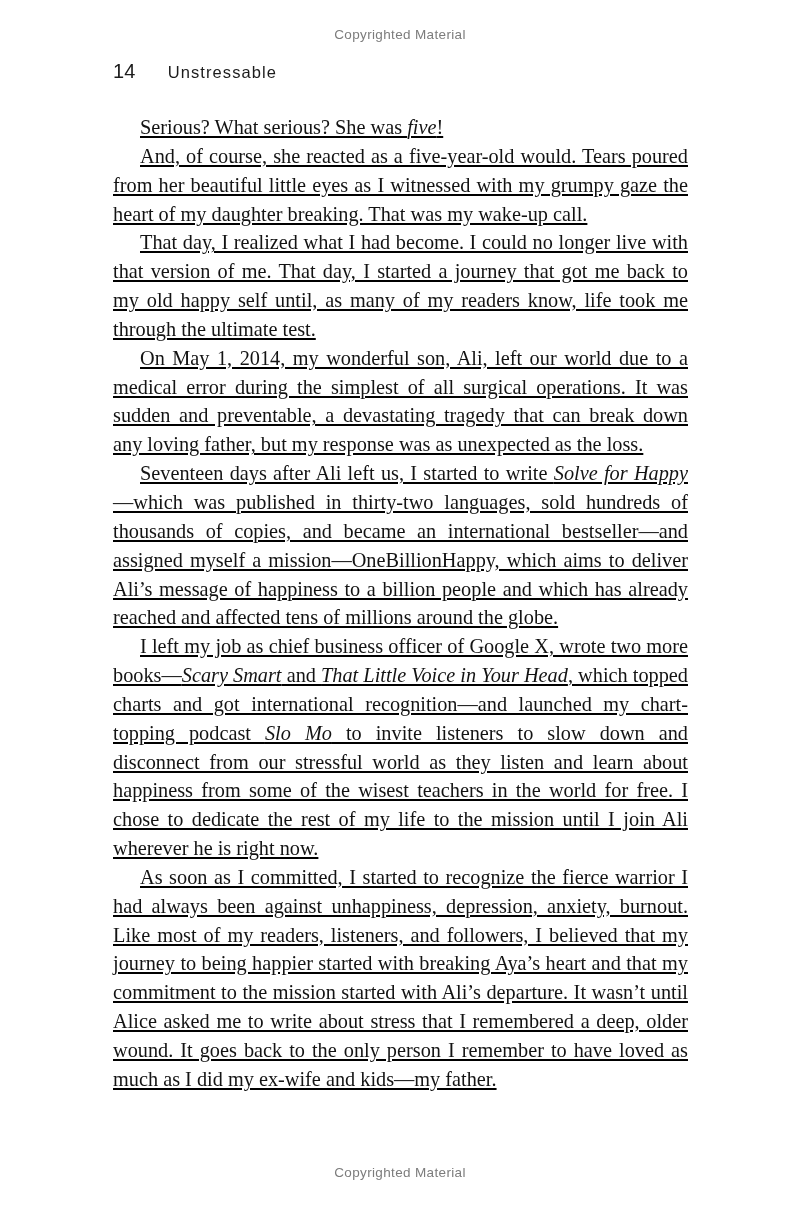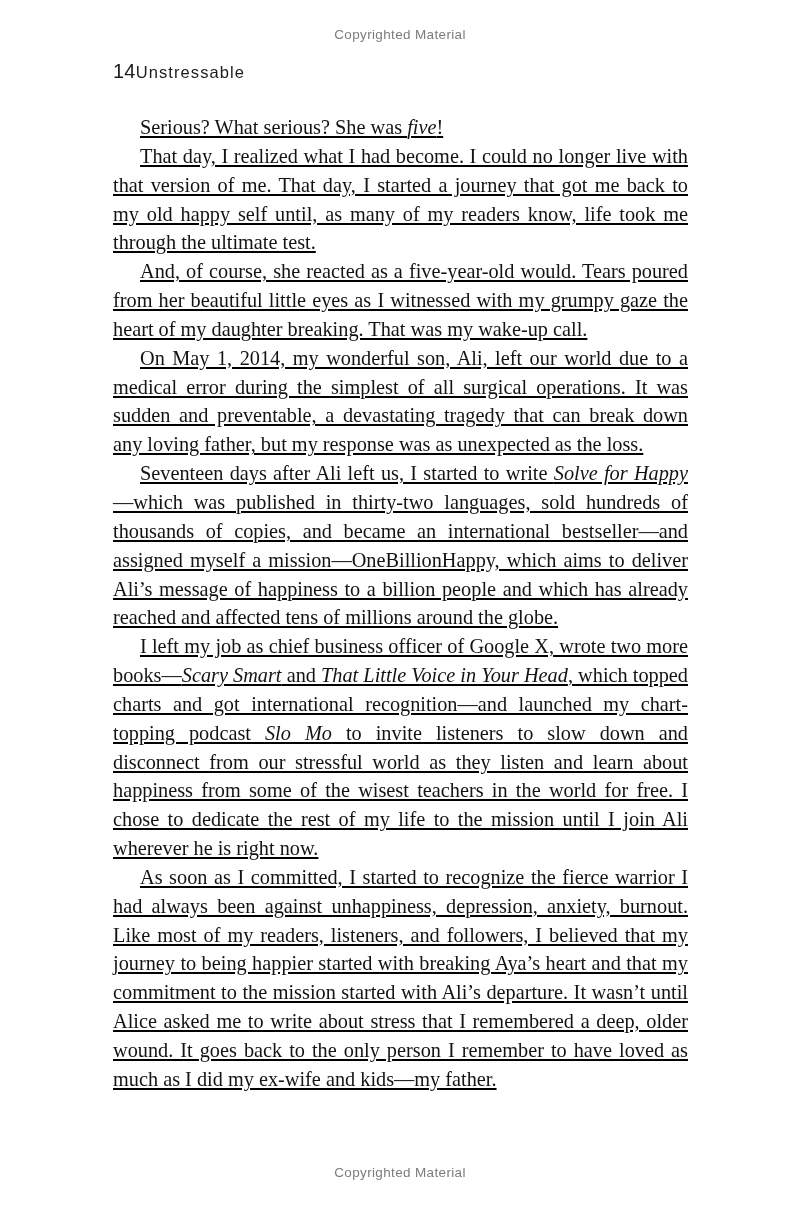--- a/index.html
+++ b/index.html
@@ -37,21 +37,21 @@
     font-size: 16.5px;
     color: #1c1c1c;
     letter-spacing: 0.6px;
     white-space: nowrap;
   }
   .running-head .folio {
     font-size: 20px;
     letter-spacing: 0.2px;
   }
   .running-head .rh-title {
-    margin-left: 0;
+    margin-left: 32px;
     letter-spacing: 1.1px;
   }
 
   .textblock {
     position: absolute;
     left: 113px;
     top: 113px;
     width: 575px;
     text-decoration: underline;
   }
@@ -76,22 +76,22 @@
 <div class="page">
 
   <div class="watermark watermark-top">Copyrighted Material</div>
 
   <div class="running-head">
     <span class="folio">14</span><span class="rh-title">Unstressable</span>
   </div>
 
   <div class="textblock">
       <p><span>Serious? What serious? She was </span><i>five</i><span>!</span></p>
+      <p><span>And, of course, she reacted as a five-year-old would. Tears poured from her beautiful little eyes as I witnessed with my grumpy gaze the heart of my daughter breaking. That was my wake-up call.</span></p>
       <p><span>That day, I realized what I had become. I could no longer live with that version of me. That day, I started a journey that got me back to my old happy self until, as many of my readers know, life took me through the ultimate test.</span></p>
-      <p><span>And, of course, she reacted as a five-year-old would. Tears poured from her beautiful little eyes as I witnessed with my grumpy gaze the heart of my daughter breaking. That was my wake-up call.</span></p>
       <p><span>On May 1, 2014, my wonderful son, Ali, left our world due to a medical error during the simplest of all surgical operations. It was sudden and preventable, a devastating tragedy that can break down any loving father, but my response was as unexpected as the loss.</span></p>
       <p><span>Seventeen days after Ali left us, I started to write </span><i>Solve for Happy</i><span>—which was published in thirty-two languages, sold hundreds of thousands of copies, and became an international bestseller—and assigned myself a mission—OneBillionHappy, which aims to deliver Ali’s message of happiness to a billion people and which has already reached and affected tens of millions around the globe.</span></p>
       <p><span>I left my job as chief business officer of Google X, wrote two more books—</span><i>Scary Smart</i><span> and </span><i>That Little Voice in Your Head</i><span>, which topped charts and got international recognition—and launched my chart-topping podcast </span><i>Slo Mo</i><span> to invite listeners to slow down and disconnect from our stressful world as they listen and learn about happiness from some of the wisest teachers in the world for free. I chose to dedicate the rest of my life to the mission until I join Ali wherever he is right now.</span></p>
       <p><span>As soon as I committed, I started to recognize the fierce warrior I had always been against unhappiness, depression, anxiety, burnout. Like most of my readers, listeners, and followers, I believed that my journey to being happier started with breaking Aya’s heart and that my commitment to the mission started with Ali’s departure. It wasn’t until Alice asked me to write about stress that I remembered a deep, older wound. It goes back to the only person I remember to have loved as much as I did my ex-wife and kids—my father.</span></p>
     </div>
 
   <div class="watermark watermark-bottom">Copyrighted Material</div>
 
 </div>
 

